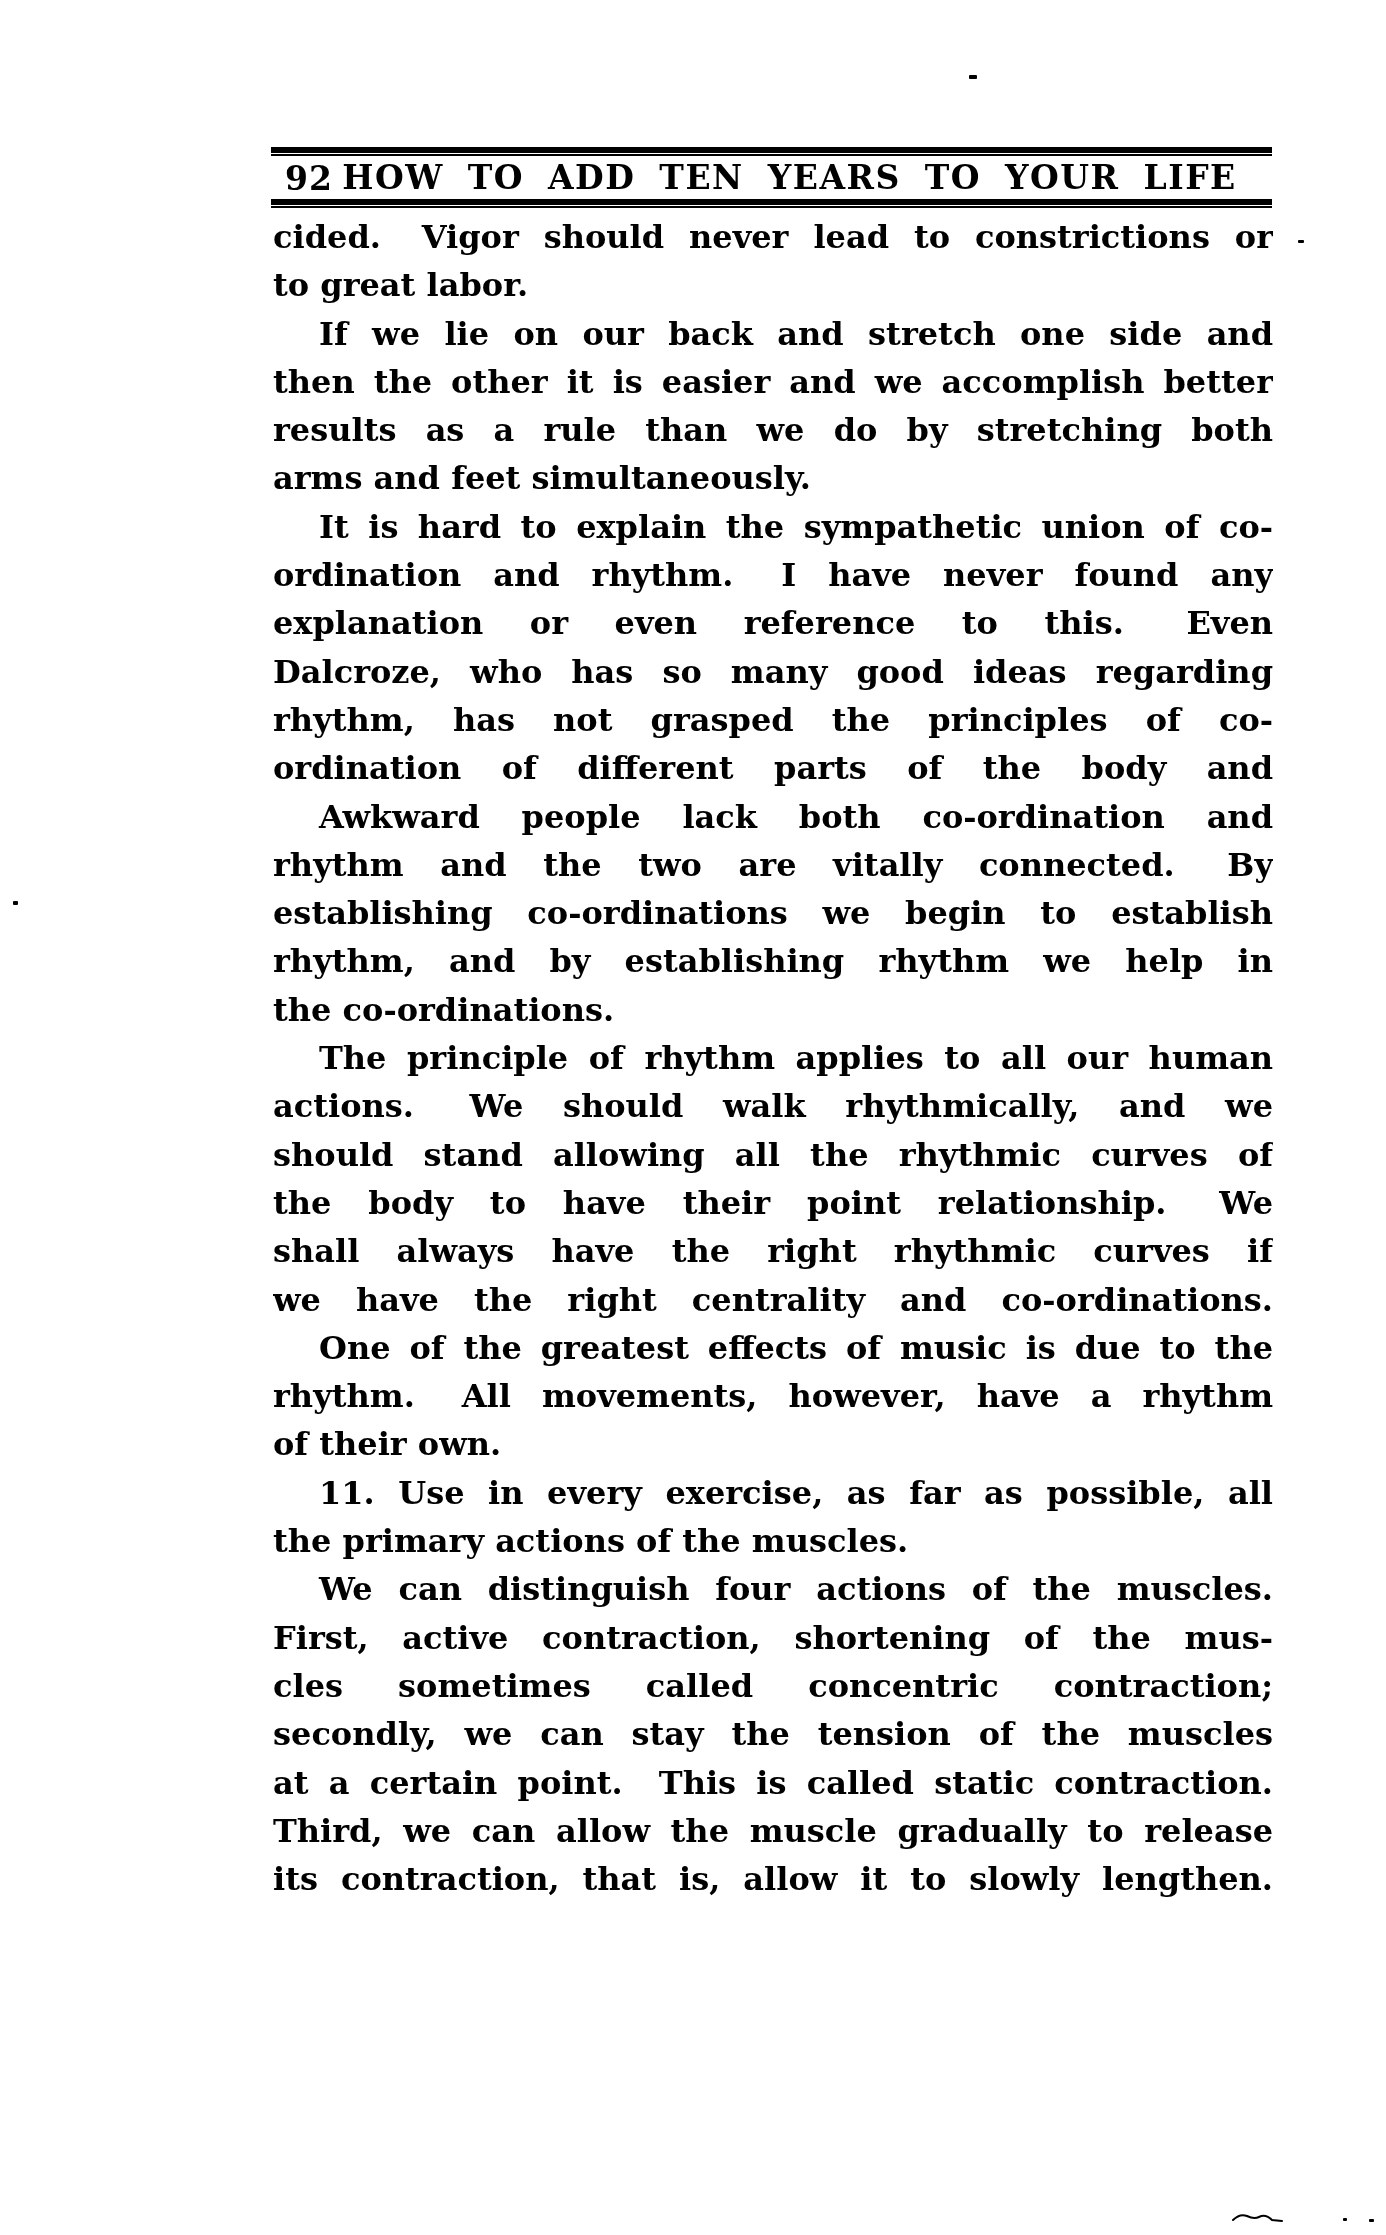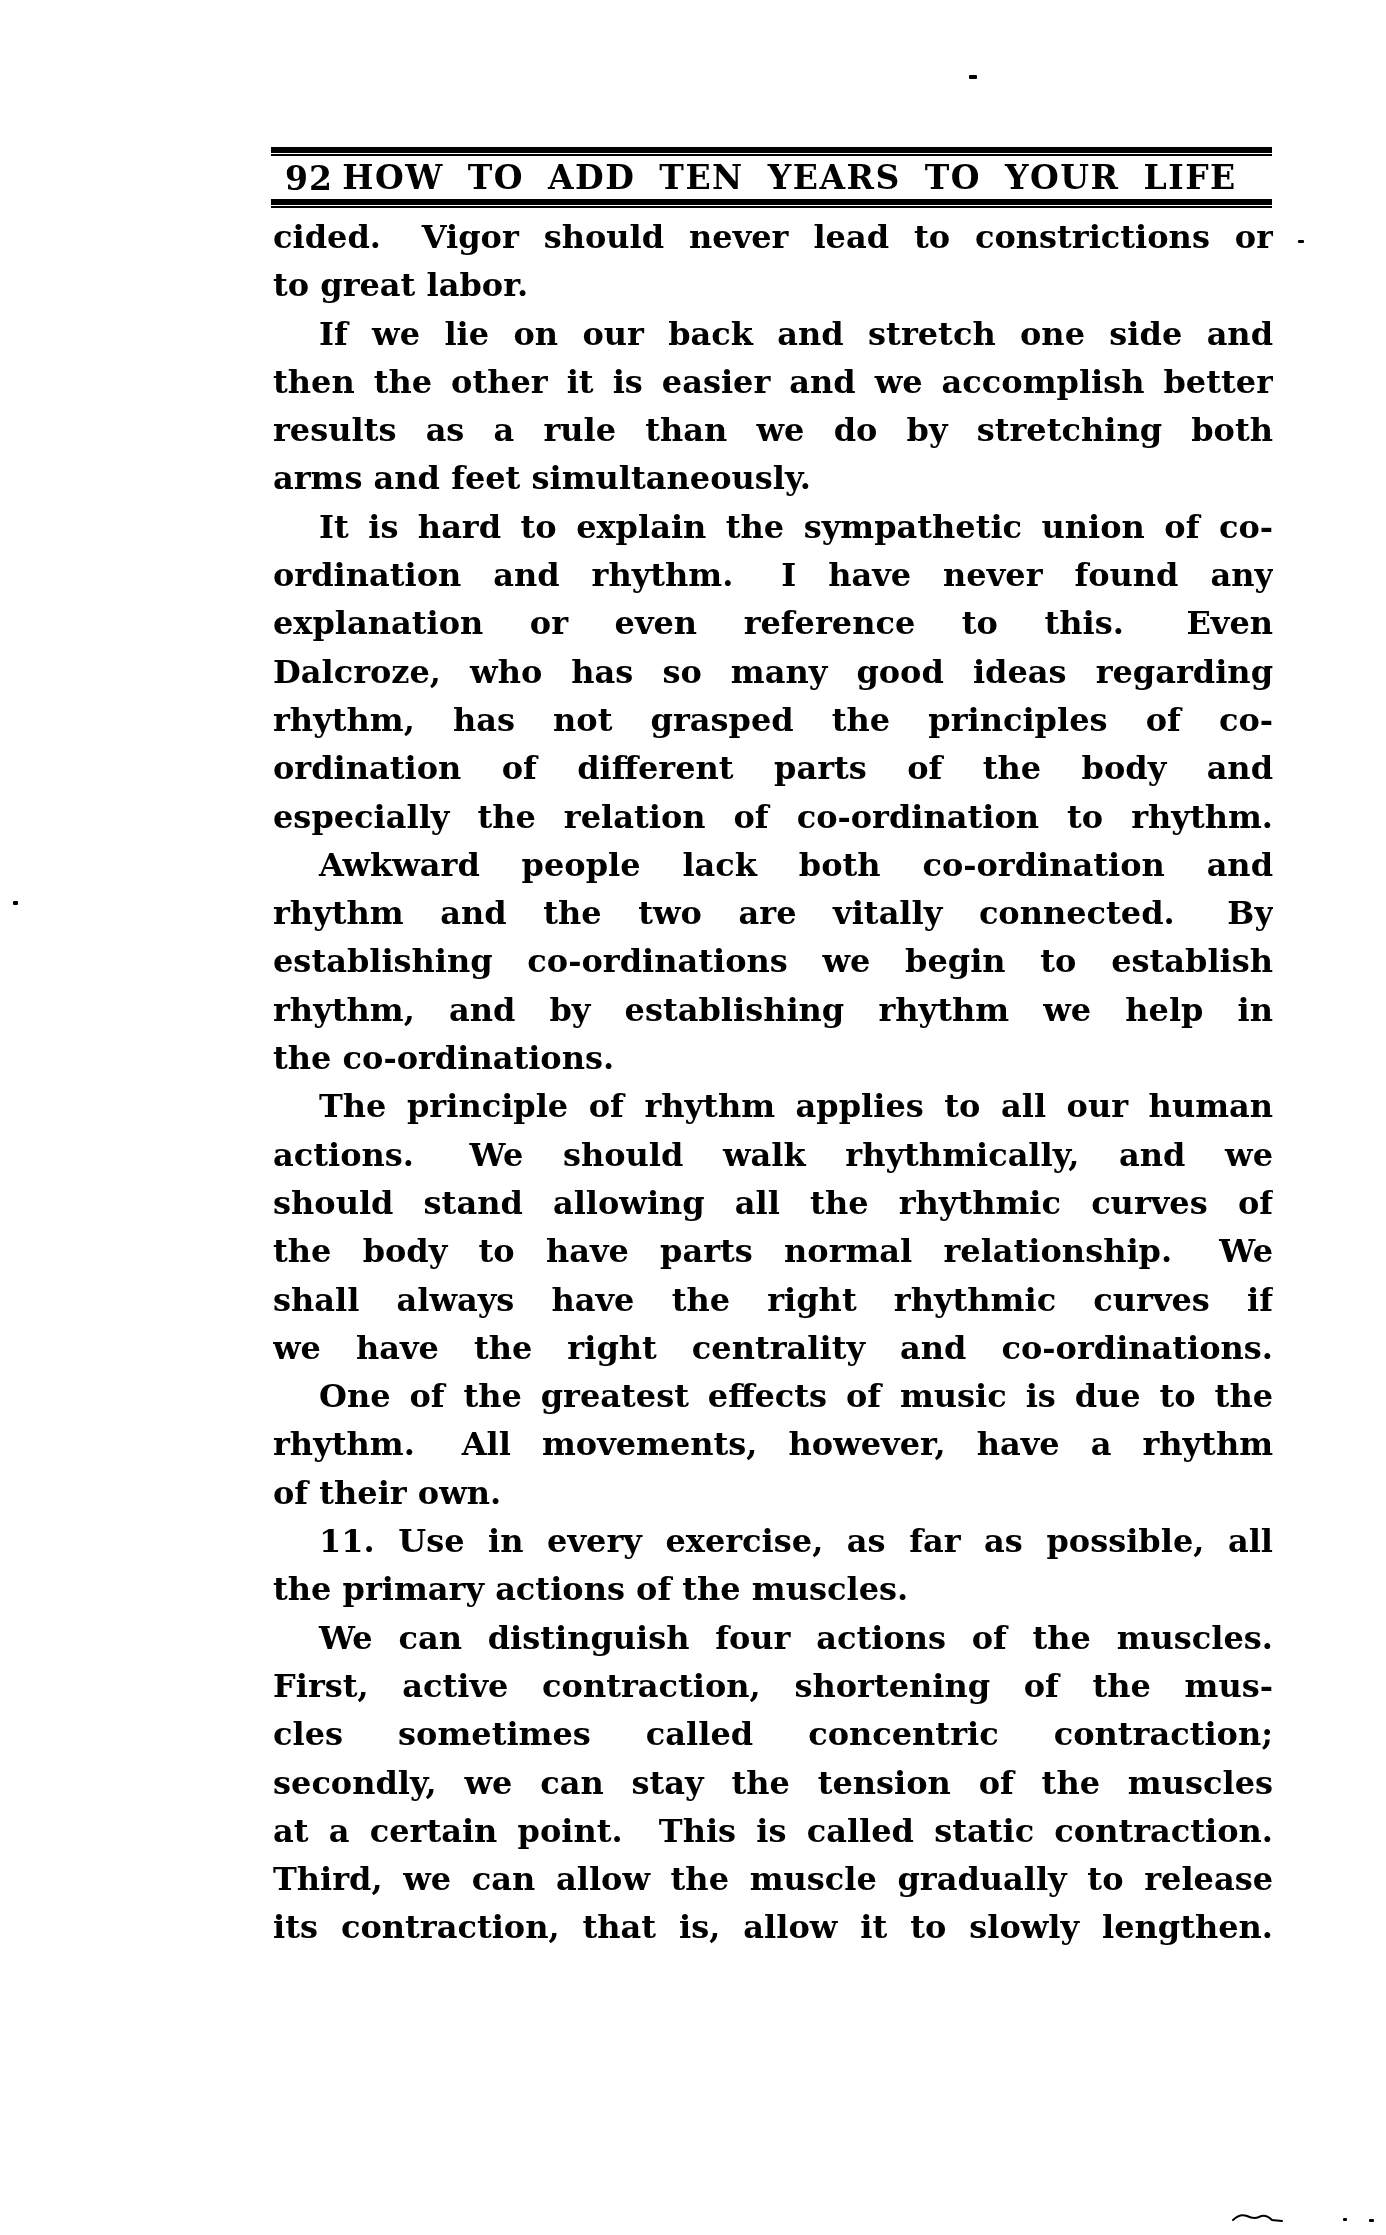--- a/index.html
+++ b/index.html
@@ -110,30 +110,29 @@
       <div class="line indent">If we lie on our back and stretch one side and</div>
       <div class="line">then the other it is easier and we accomplish better</div>
       <div class="line">results as a rule than we do by stretching both</div>
       <div class="line end">arms and feet simultaneously.</div>
       <div class="line indent">It is hard to explain the sympathetic union of co-</div>
       <div class="line">ordination and rhythm.  I have never found any</div>
       <div class="line">explanation or even reference to this.  Even</div>
       <div class="line">Dalcroze, who has so many good ideas regarding</div>
       <div class="line">rhythm, has not grasped the principles of co-</div>
       <div class="line">ordination of different parts of the body and</div>
-      <div class="line">especially the relation of co-ordination to rhythm.</div>
       <div class="line indent">Awkward people lack both co-ordination and</div>
       <div class="line">rhythm and the two are vitally connected.  By</div>
       <div class="line">establishing co-ordinations we begin to establish</div>
       <div class="line">rhythm, and by establishing rhythm we help in</div>
       <div class="line end">the co-ordinations.</div>
       <div class="line indent">The principle of rhythm applies to all our human</div>
       <div class="line">actions.  We should walk rhythmically, and we</div>
       <div class="line">should stand allowing all the rhythmic curves of</div>
-      <div class="line">the body to have parts normal relationship.  We</div>
+      <div class="line">the body to have their point relationship.  We</div>
       <div class="line">shall always have the right rhythmic curves if</div>
       <div class="line">we have the right centrality and co-ordinations.</div>
       <div class="line indent">One of the greatest effects of music is due to the</div>
       <div class="line">rhythm.  All movements, however, have a rhythm</div>
       <div class="line end">of their own.</div>
       <div class="line indent">11. Use in every exercise, as far as possible, all</div>
       <div class="line end">the primary actions of the muscles.</div>
       <div class="line indent">We can distinguish four actions of the muscles.</div>
       <div class="line">First, active contraction, shortening of the mus-</div>
       <div class="line">cles sometimes called concentric contraction;</div>

